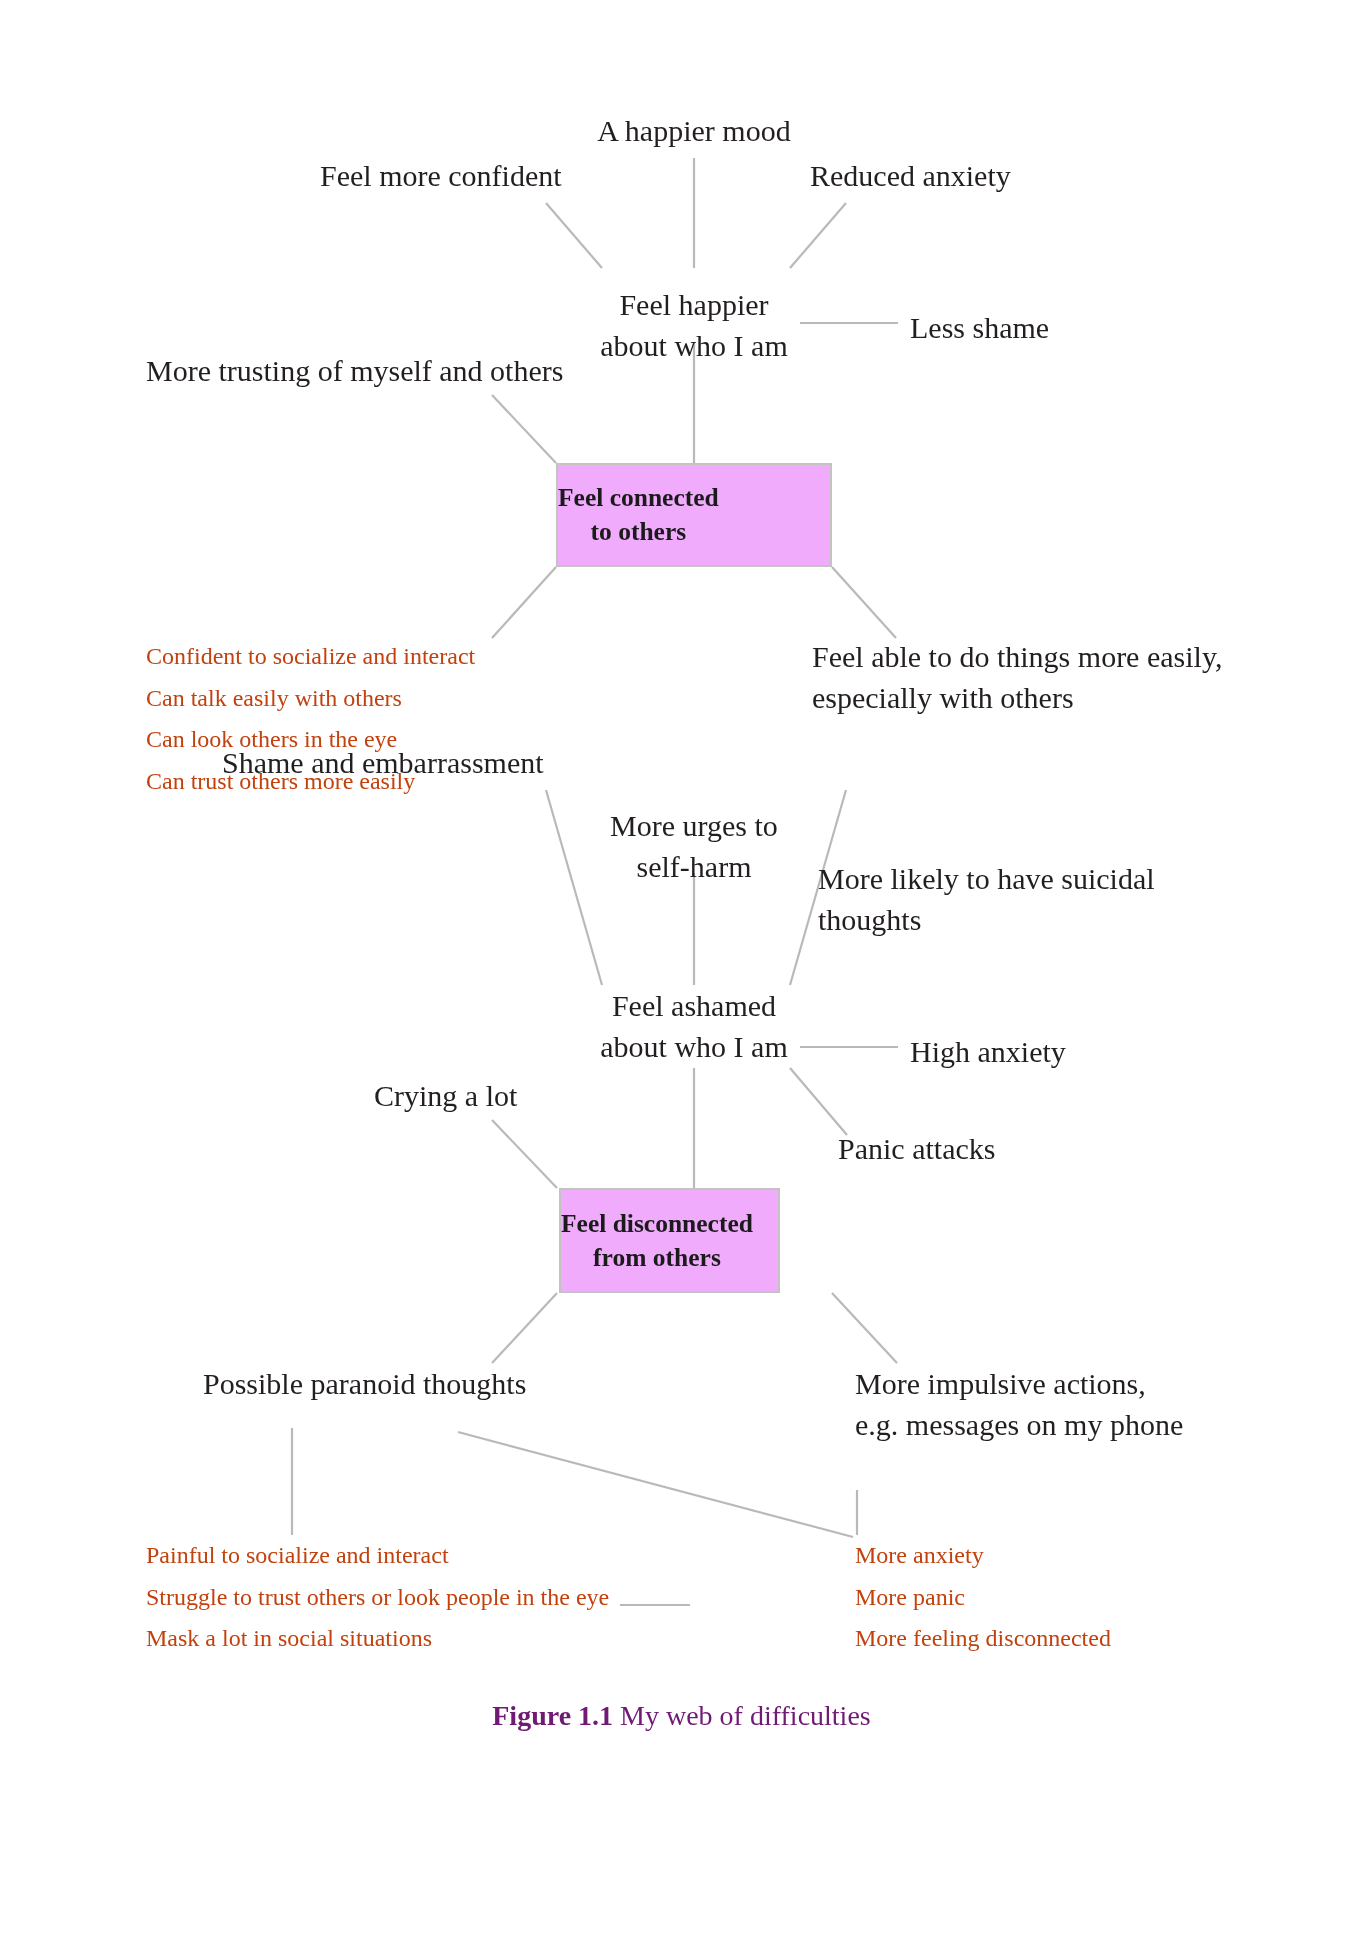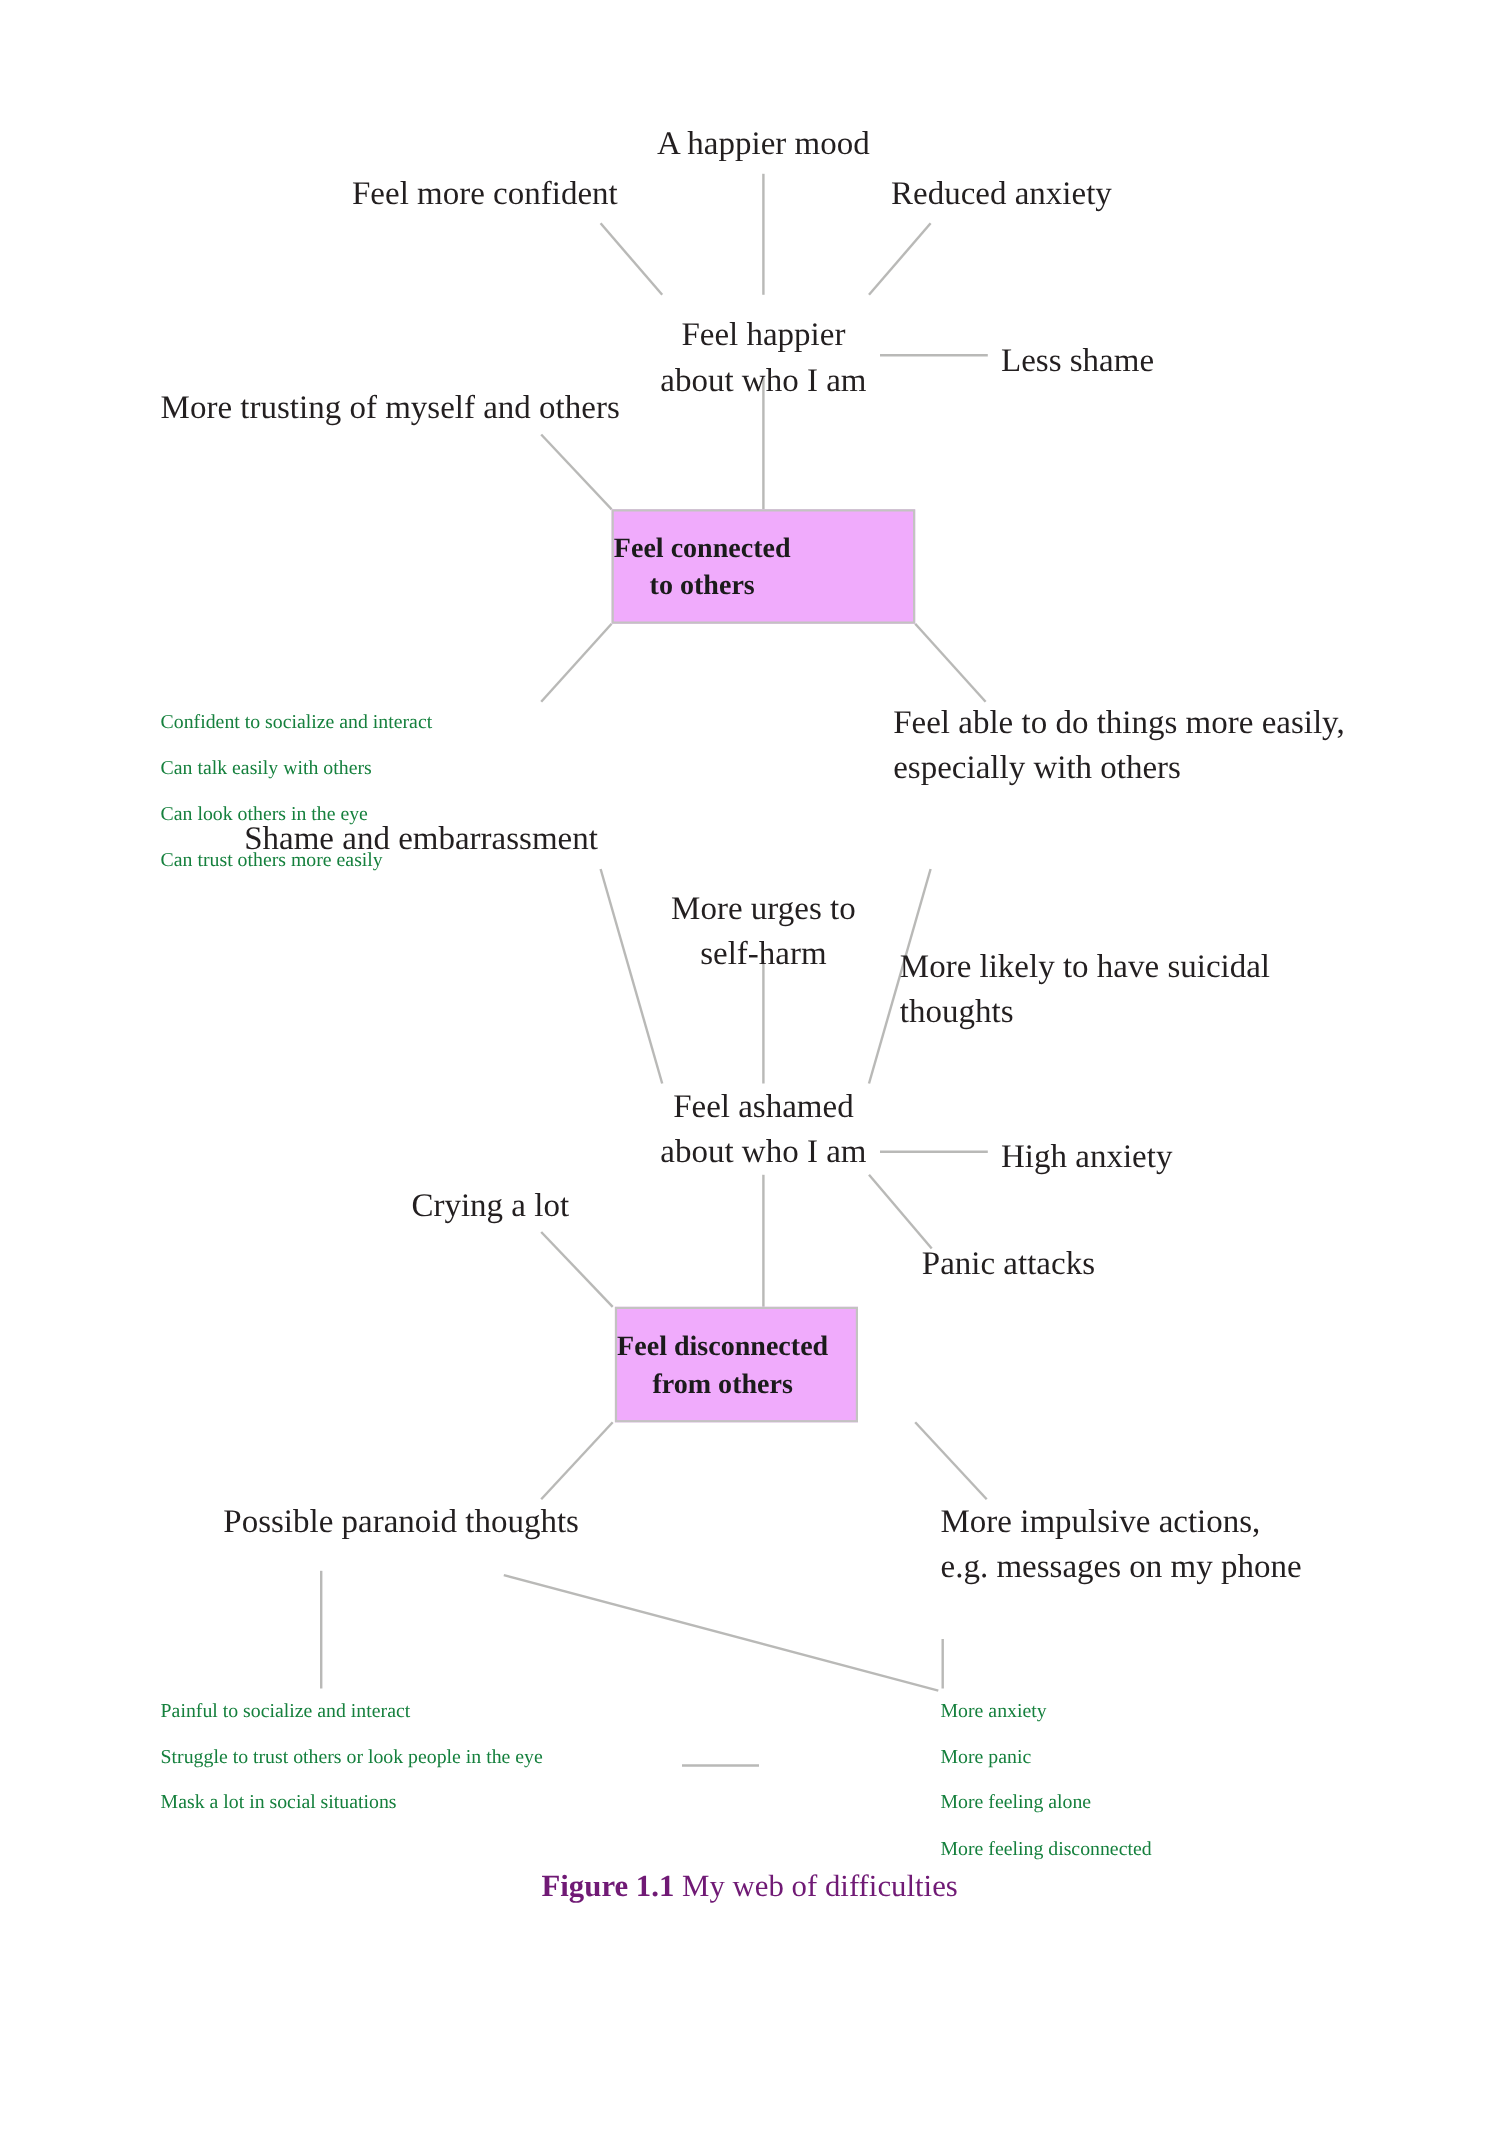--- a/index.html
+++ b/index.html
@@ -56,23 +56,23 @@
   .node-box .node-text {
     font-weight: bold;
     font-size: 25.5px;
     line-height: 34px;
     text-align: center;
     color: #1b1b1b;
     white-space: pre;
   }
   .list-block {
     position: absolute;
-    font-size: 18px;
+    font-size: 24px;
     line-height: 41.5px;
-    color: #15803d;
+    color: #c2410c;
   }
   .list-block div {
     white-space: pre;
   }
   #figure-caption {
     position: absolute;
     width: 1363px;
     text-align: center;
     font-size: 28px;
     color: #701a75;
@@ -188,21 +188,20 @@
 
   <div class="list-block" style="left:146px; top:1535px;">
     <div>Painful to socialize and interact</div>
     <div>Struggle to trust others or look people in the eye</div>
     <div>Mask a lot in social situations</div>
   </div>
 
   <div class="list-block" style="left:855px; top:1535px;">
     <div>More anxiety</div>
     <div>More panic</div>
-    <div>More feeling alone</div>
     <div>More feeling disconnected</div>
   </div>
 
   <div id="figure-caption" style="top:1700px;">
     <span class="cap-label">Figure 1.1</span><span> My web of difficulties</span>
   </div>
 
 </div>
 
 </body></html>

